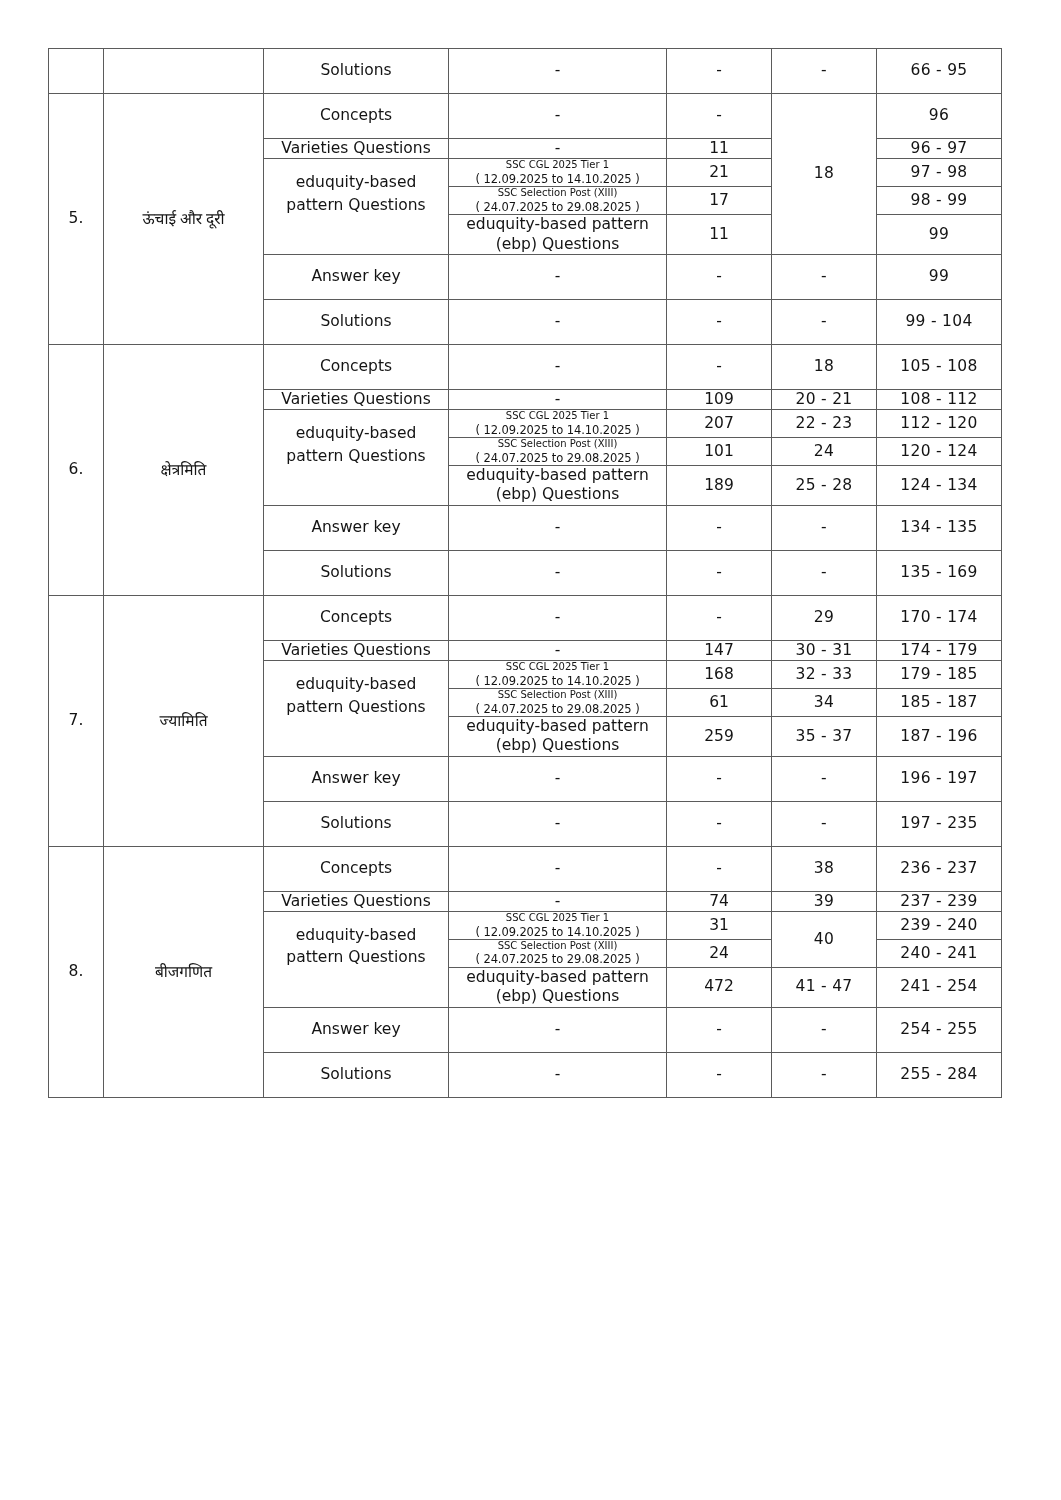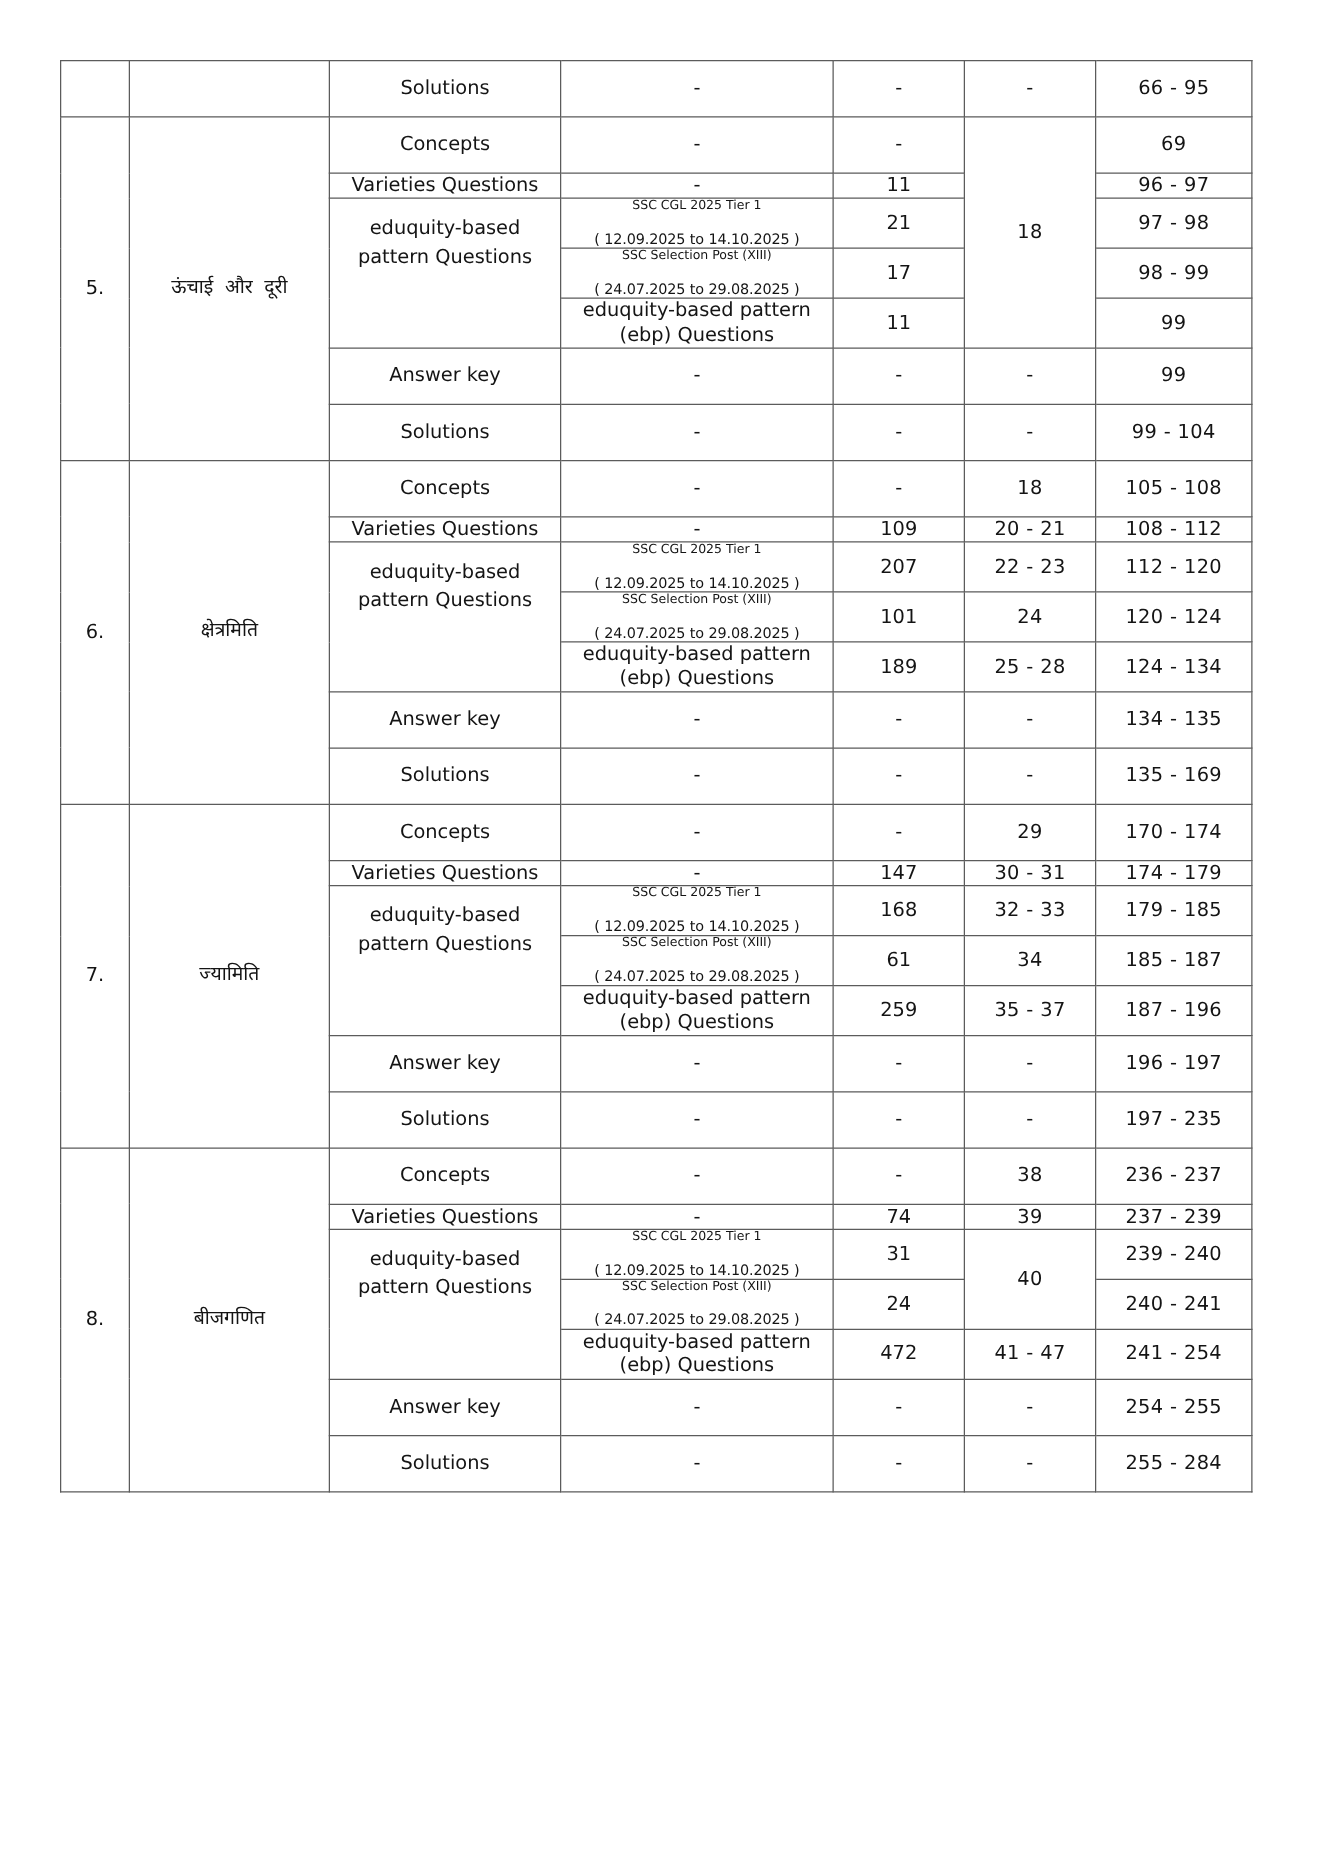--- a/index.html
+++ b/index.html
@@ -47,21 +47,21 @@
   .c-vid    { width: 105px; }
   .c-pages  { width: 125px; }
 
   .sno, .topic {
     vertical-align: top;
     padding-top: 16px;
   }
   .sno { font-size: 16px; }
   .topic {
     font-size: 18px;
-    font-family: Liberation Mono, monospace;
+    font-family: Liberation Serif, serif;
   }
   .type-cell {
     font-size: 16px;
     padding: 9px 6px;
   }
   .type-cell.two-line {
     vertical-align: top;
     padding-top: 12px;
     line-height: 1.45;
   }
@@ -69,21 +69,21 @@
     padding: 6px 6px;
     line-height: 1.3;
   }
   .source-main {
     display: block;
     font-size: 10px;
   }
   .source-sub {
     display: block;
     font-size: 11.5px;
-    margin-top: 12px;
+    margin-top: 0;
     letter-spacing: -0.1px;
   }
   .source-two {
     padding: 7px 6px;
     font-size: 15px;
     line-height: 1.35;
   }
   .num { font-size: 16px; }
   .dash { font-size: 16px; }
   .pages { font-size: 16px; letter-spacing: 0.3px; margin-left: 44px; }
@@ -121,21 +121,21 @@
     <td class="pages">66 - 95</td>
   </tr>
 
   <tr>
     <td class="sno" rowspan="7">5.</td>
     <td class="topic" rowspan="7">ऊंचाई और दूरी</td>
     <td class="type-cell tall">Concepts</td>
     <td class="dash">-</td>
     <td class="num">-</td>
     <td class="vid v-mid" rowspan="5">18</td>
-    <td class="pages">69</td>
+    <td class="pages">96</td>
   </tr>
   <tr>
     <td class="type-cell">Varieties Questions</td>
     <td class="dash">-</td>
     <td class="num">11</td>
     <td class="pages">96 - 97</td>
   </tr>
   <tr>
     <td class="type-cell two-line" rowspan="3">
       <span>eduquity-based</span><br>

